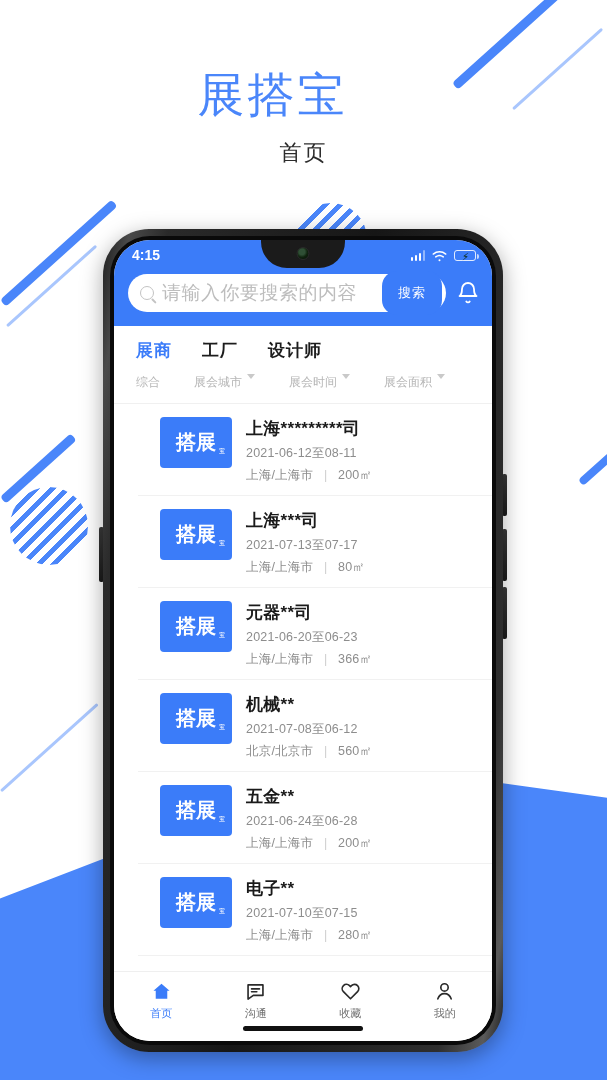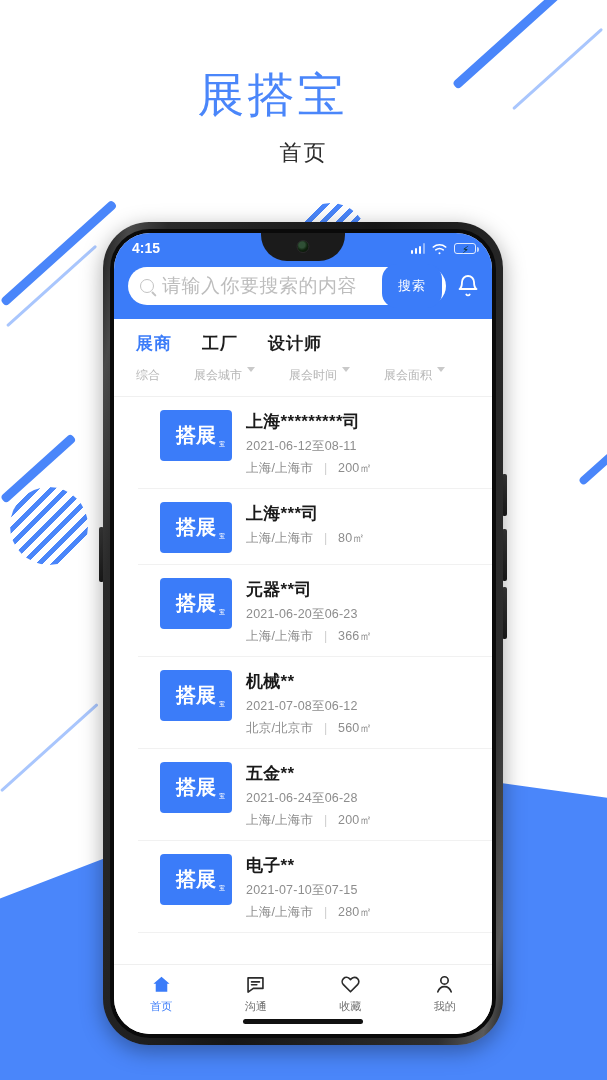--- a/index.html
+++ b/index.html
@@ -35,21 +35,21 @@
     position:absolute; left:0; top:64px; width:545px; text-align:center;
     font-size:47px; color:#4a86fa; letter-spacing:3px; font-weight:400;
   }
   .page-sub {
     position:absolute; left:0; top:138px; width:607px; text-align:center;
     font-size:22px; color:#2c2c2c; letter-spacing:2px;
   }
 
   
   .phone {
-    position:absolute; left:103px; top:222px; width:400px; height:823px;
+    position:absolute; left:103px; top:229px; width:400px; height:823px;
     border-radius:46px;
     background:linear-gradient(100deg,#1c1c1c 0%,#4a4a4a 5%,#2a2a2a 12%,#161616 50%,#2e2e2e 88%,#5a5a5a 96%,#1a1a1a 100%);
     box-shadow:0 6px 22px rgba(0,0,0,.35);
     padding:7px;
   }
   .phone-inner {
     width:100%; height:100%; border-radius:40px;
     background:#0a0a0a; padding:4px;
   }
   .screen {
@@ -304,20 +304,21 @@
           </div>
         </div>
 
         <div class="row">
           <div class="thumb">
             <span class="thumb-txt">搭展</span>
             <span class="thumb-sub">宝</span>
           </div>
           <div class="row-body">
             <div class="r-title">上海***司</div>
+            <div class="r-date">2021-07-13至07-17</div>
             <div class="r-meta">
               <span>上海/上海市</span>
               <span class="sep">|</span>
               <span>80㎡</span>
             </div>
           </div>
         </div>
 
         <div class="row">
           <div class="thumb">

